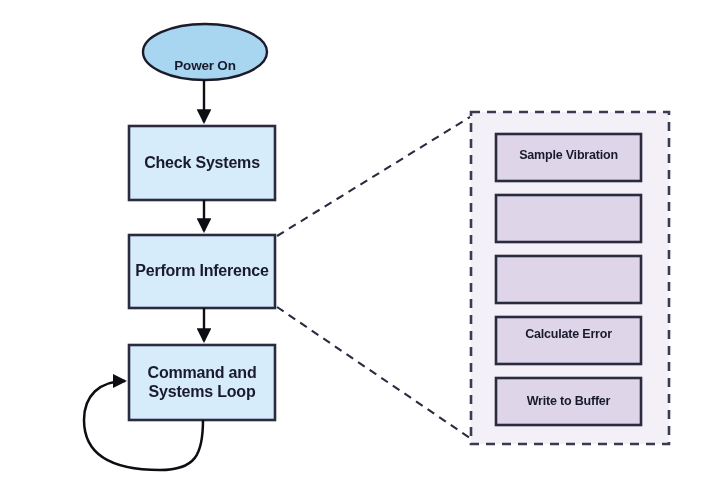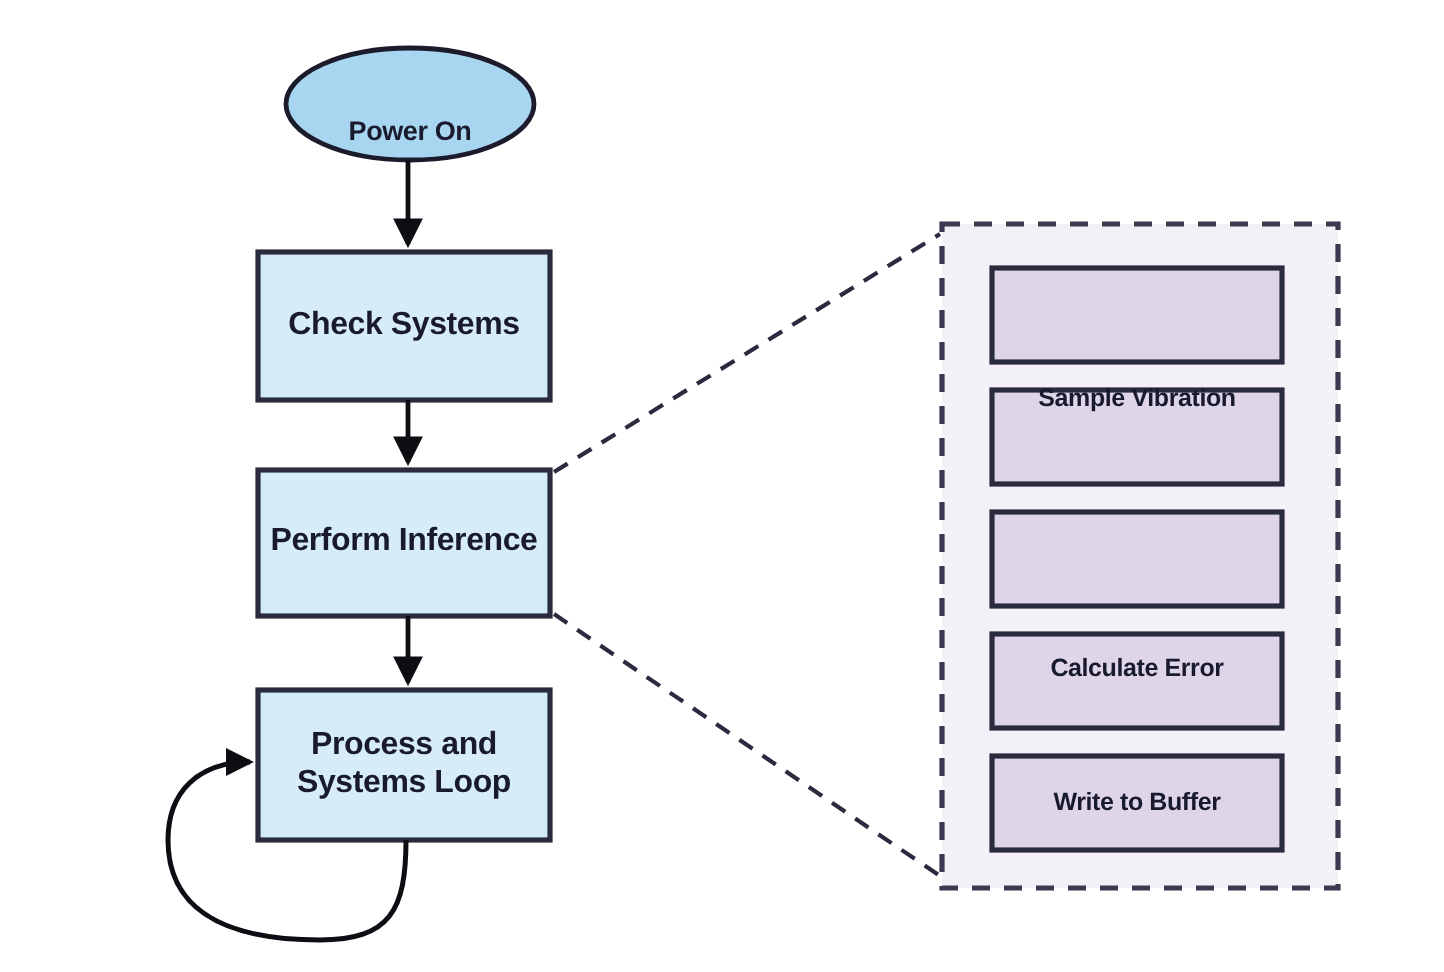--- a/index.html
+++ b/index.html
@@ -83,25 +83,25 @@
     <rect x="496" y="378" width="145" height="47" fill="#ded6e8" stroke="#2b2b40" stroke-width="2.6"></rect>
   </svg>
 
   <div class="node-label lbl-start" style="left:143px; top:30px; width:124px; height:72px;">Power On</div>
 
   <div class="node-label lbl-proc" style="left:129px; top:126px; width:146px; height:74px;">Check Systems</div>
 
   <div class="node-label lbl-proc" style="left:129px; top:235px; width:146px; height:73px;text-align:right;">Perform Inference</div>
 
   <div class="node-label lbl-proc" style="left:129px; top:345px; width:146px; height:75px; flex-direction:column;">
-    <span>Process and</span>
+    <span>Command and</span>
     <span>Systems Loop</span>
   </div>
 
-  <div class="node-label lbl-sub" style="left:496px; top:134px; width:145px; height:43px;margin-top:44px;">Sample Vibration</div>
+  <div class="node-label lbl-sub" style="left:496px; top:134px; width:145px; height:43px;">Sample Vibration</div>
 
 
 
   <div class="node-label lbl-sub" style="left:496px; top:317px; width:145px; height:35px;">Calculate Error</div>
 
   <div class="node-label lbl-sub" style="left:496px; top:378px; width:145px; height:47px;">Write to Buffer</div>
 
 </div>
 
 </body></html>

